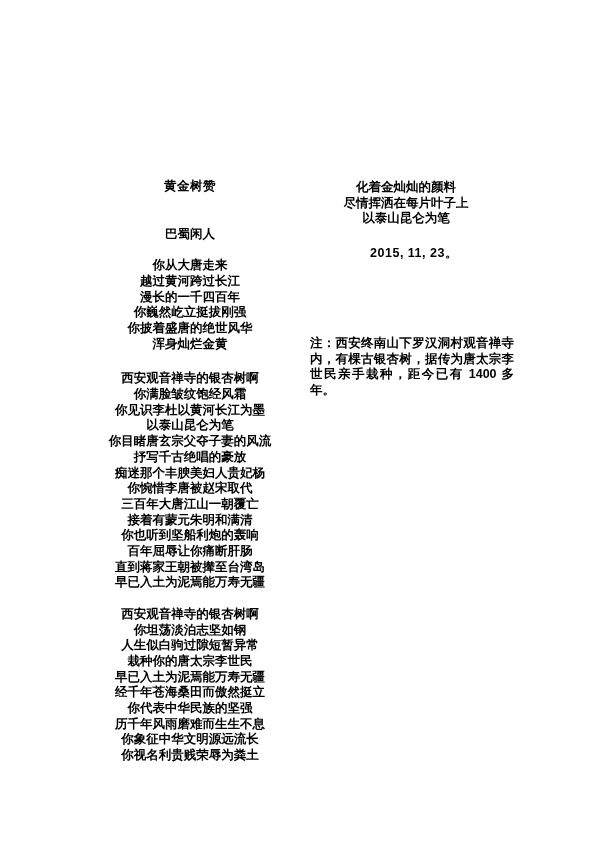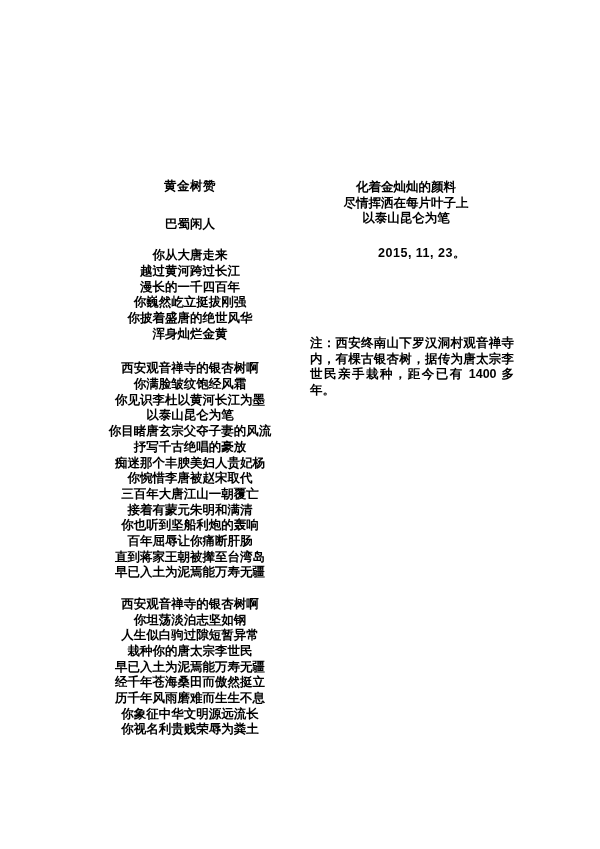--- a/index.html
+++ b/index.html
@@ -23,21 +23,21 @@
     font-size: 12.5px;
     line-height: 15.7px;
   }
   .poem-title {
     margin: 16px;
     font-size: 12.5px;
     line-height: 15.7px;
     font-weight: 700;
     letter-spacing: 0.5px;
   }
-  .poem-author { margin-top: 22px; }
+  .poem-author { margin-top: 32px; }
   .stanza { margin-top: 15.7px; }
   .stanza.extra-gap { margin-top: 19px; }
   .poem-line { white-space: nowrap; }
   
   .right-col {
     position: absolute;
     left: 310px;
     top: 0;
     width: 204px;
     height: 849px;
@@ -48,21 +48,21 @@
   .ending {
     position: absolute;
     top: 180px;
     left: 0;
     width: 192px;
     text-align: center;
   }
   .date-line {
     position: absolute;
     top: 246px;
-    left: 16px;
+    left: 8px;
     width: 192px;
     text-align: center;
     letter-spacing: 0.5px;
   }
   .note {
     position: absolute;
     top: 336px;
     left: 0;
     width: 204px;
     text-align: justify;
@@ -101,20 +101,21 @@
         <div class="poem-line">直到蒋家王朝被撵至台湾岛</div>
         <div class="poem-line">早已入土为泥焉能万寿无疆</div>
       </div>
     <div class="stanza">
         <div class="poem-line">西安观音禅寺的银杏树啊</div>
         <div class="poem-line">你坦荡淡泊志坚如钢</div>
         <div class="poem-line">人生似白驹过隙短暂异常</div>
         <div class="poem-line">栽种你的唐太宗李世民</div>
         <div class="poem-line">早已入土为泥焉能万寿无疆</div>
         <div class="poem-line">经千年苍海桑田而傲然挺立</div>
+        <div class="poem-line">你代表中华民族的坚强</div>
         <div class="poem-line">历千年风雨磨难而生生不息</div>
         <div class="poem-line">你象征中华文明源远流长</div>
         <div class="poem-line">你视名利贵贱荣辱为粪土</div>
       </div>
   </div>
 
   <div class="right-col">
     <div class="ending">
         <div class="poem-line">化着金灿灿的颜料</div>
         <div class="poem-line">尽情挥洒在每片叶子上</div>

